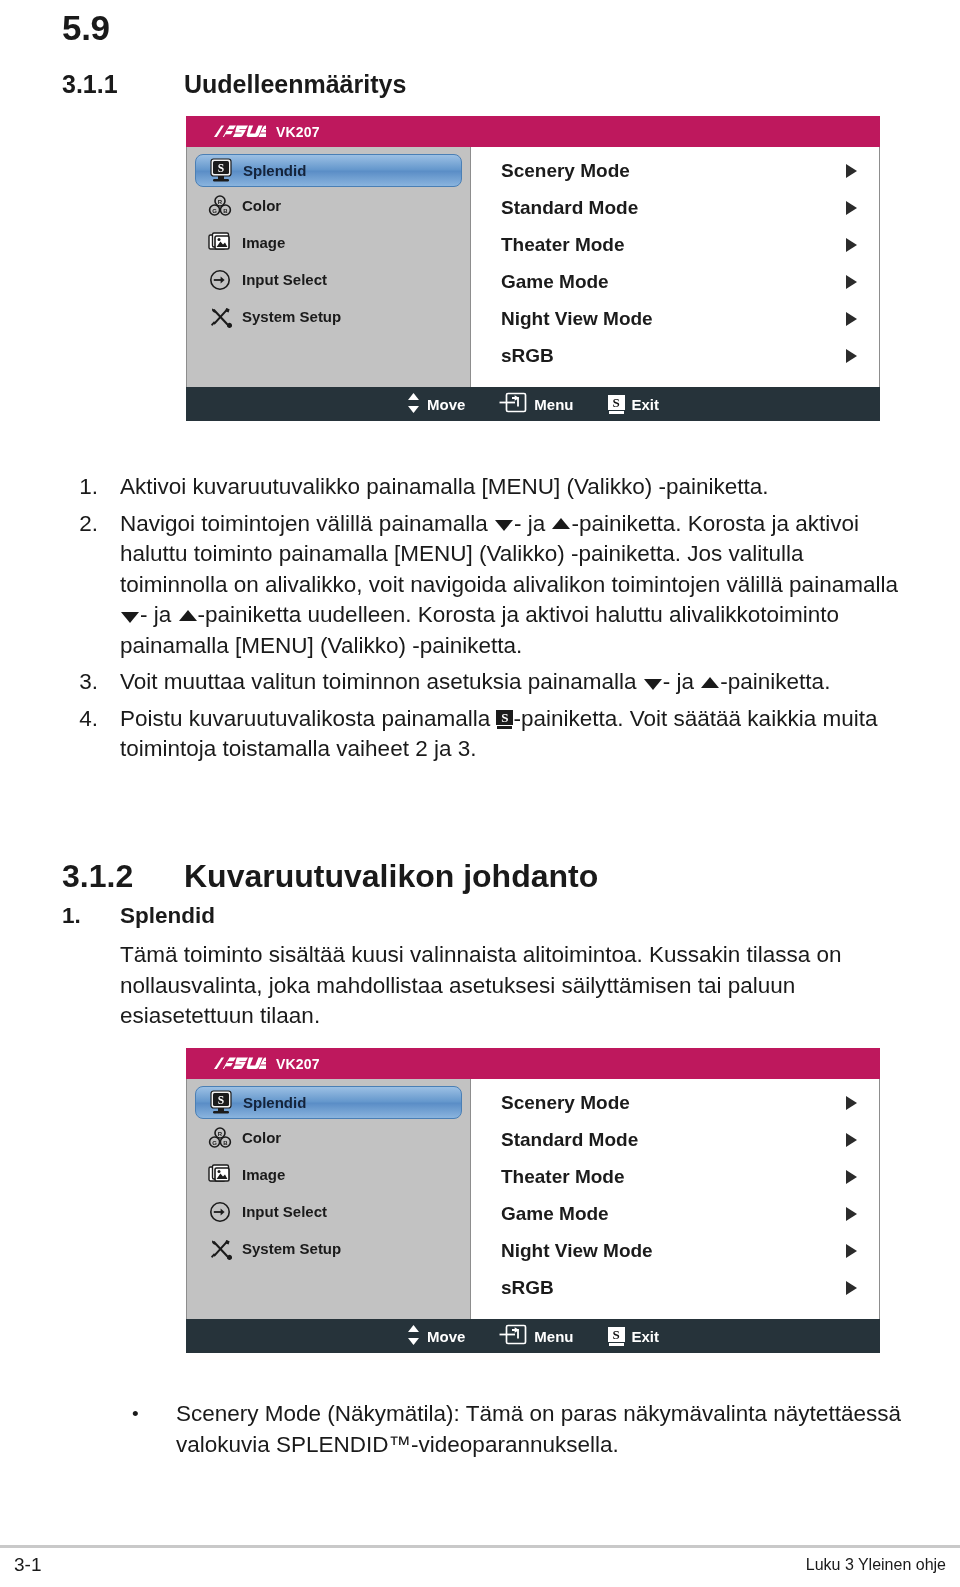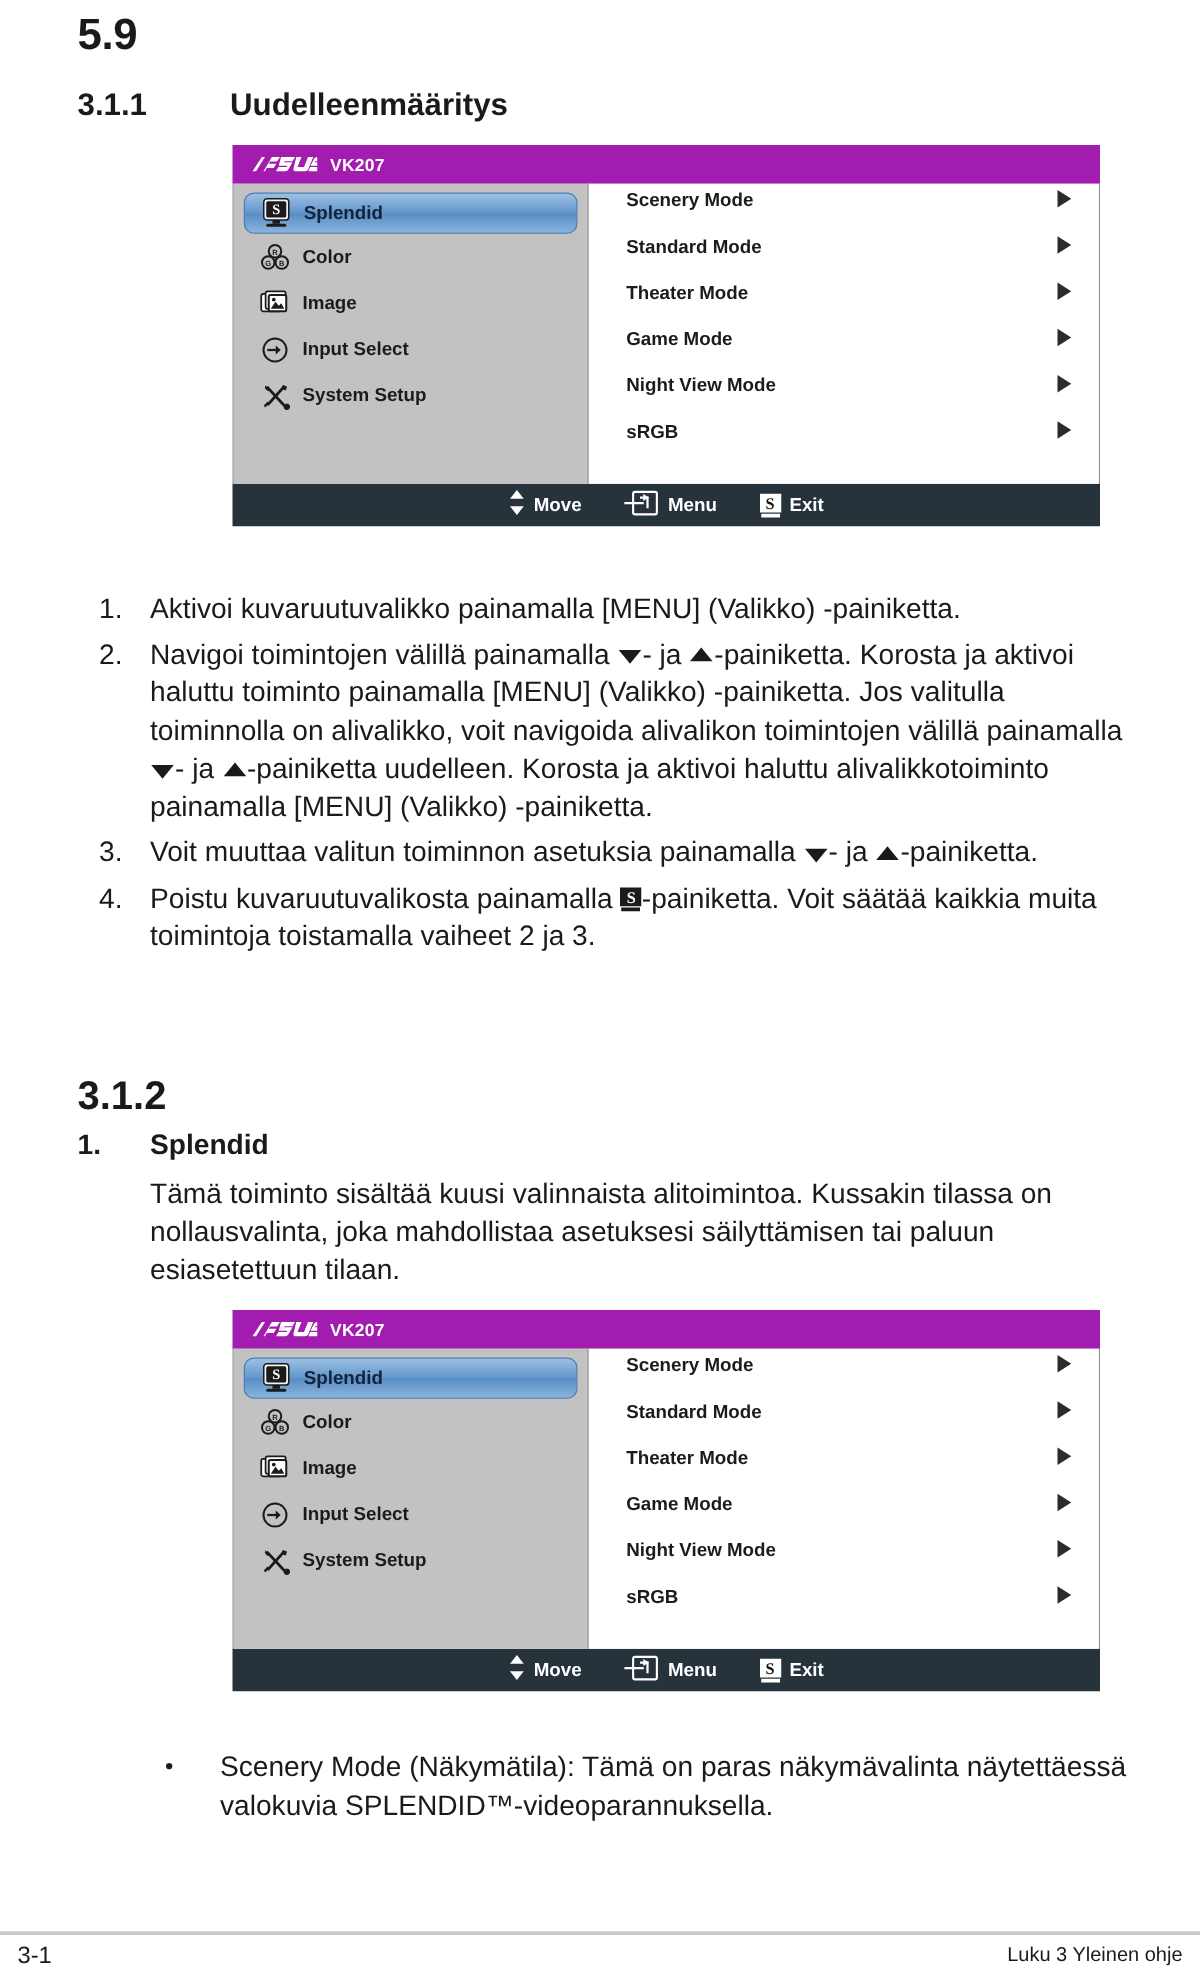--- a/index.html
+++ b/index.html
@@ -54,24 +54,24 @@
   
   .osd {
     position: absolute;
     left: 186px;
     width: 694px;
     background: #ffffff;
     box-sizing: border-box;
   }
   .osd-title {
     height: 31px;
-    background: #a21caf;
+    background: #be185d;
     display: flex;
     align-items: center;
-    padding-left: 16px;
+    padding-left: 28px;
     gap: 10px;
   }
   .asus-logo {
     display: block;
   }
   .osd-model {
     color: #ffffff;
     font-size: 14px;
     font-weight: bold;
     letter-spacing: 0.2px;
@@ -119,24 +119,24 @@
     background: linear-gradient(to bottom, #9cc0e4 0%, #6497cc 48%, #5a8dc6 52%, #8ab4de 100%);
     border: 1px solid #4a7fb5;
     border-radius: 8px;
     color: #14233a;
     height: 33px;
     margin-top: 2px;
   }
   .opt-row {
     height: 37px;
     display: flex;
-    align-items: flex-start;
+    align-items: center;
     padding: 0 22px 0 30px;
     box-sizing: border-box;
-    font-size: 15px;
+    font-size: 19px;
     font-weight: bold;
     color: #1b1b1b;
   }
   .opt-row .label { flex: 1; }
   .opt-row .arrow {
     width: 0; height: 0;
     border-top: 7px solid transparent;
     border-bottom: 7px solid transparent;
     border-left: 11px solid #2b2b2b;
   }
@@ -444,20 +444,21 @@
       <div class="t">Voit muuttaa valitun toiminnon asetuksia painamalla <span class="tri-d"></span>- ja <span class="tri-u"></span>-painiketta.</div>
     </div>
     <div class="step">
       <div class="n">4.</div>
       <div class="t">Poistu kuvaruutuvalikosta painamalla <span class="s-badge dark"><span class="sq">S</span><span class="bar"></span></span>-painiketta. Voit säätää kaikkia muita toimintoja toistamalla vaiheet 2 ja 3.</div>
     </div>
   </div>
 
 <div class="h2b">
   <span class="num">3.1.2</span>
+  <span>Kuvaruutuvalikon johdanto</span>
 </div>
 
 <div class="sub-num">
   <span class="n">1.</span>
   <span>Splendid</span>
 </div>
 
 <div class="para" style="top:940px;">Tämä toiminto sisältää kuusi valinnaista alitoimintoa. Kussakin tilassa on nollausvalinta, joka mahdollistaa asetuksesi säilyttämisen tai paluun esiasetettuun tilaan.</div>
 
 <div class="osd" id="osd2" style="top:1048px;">

